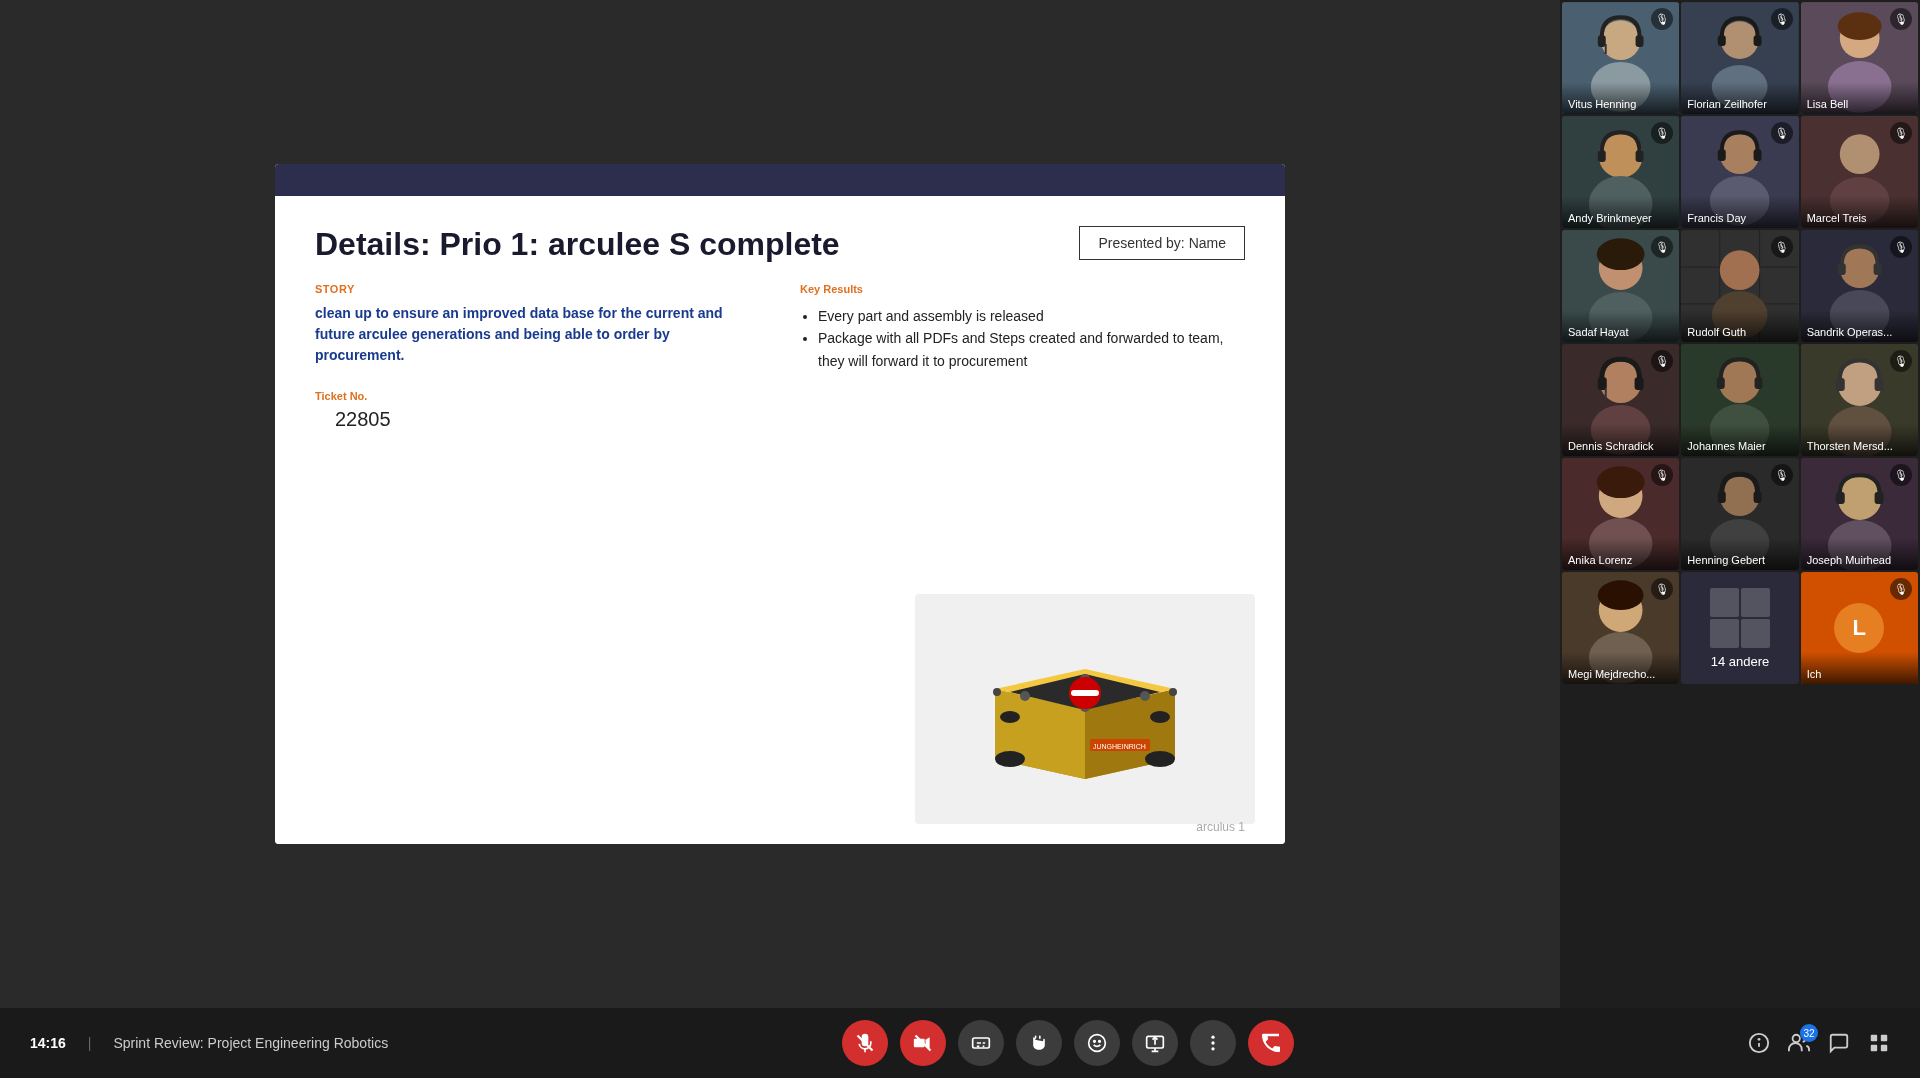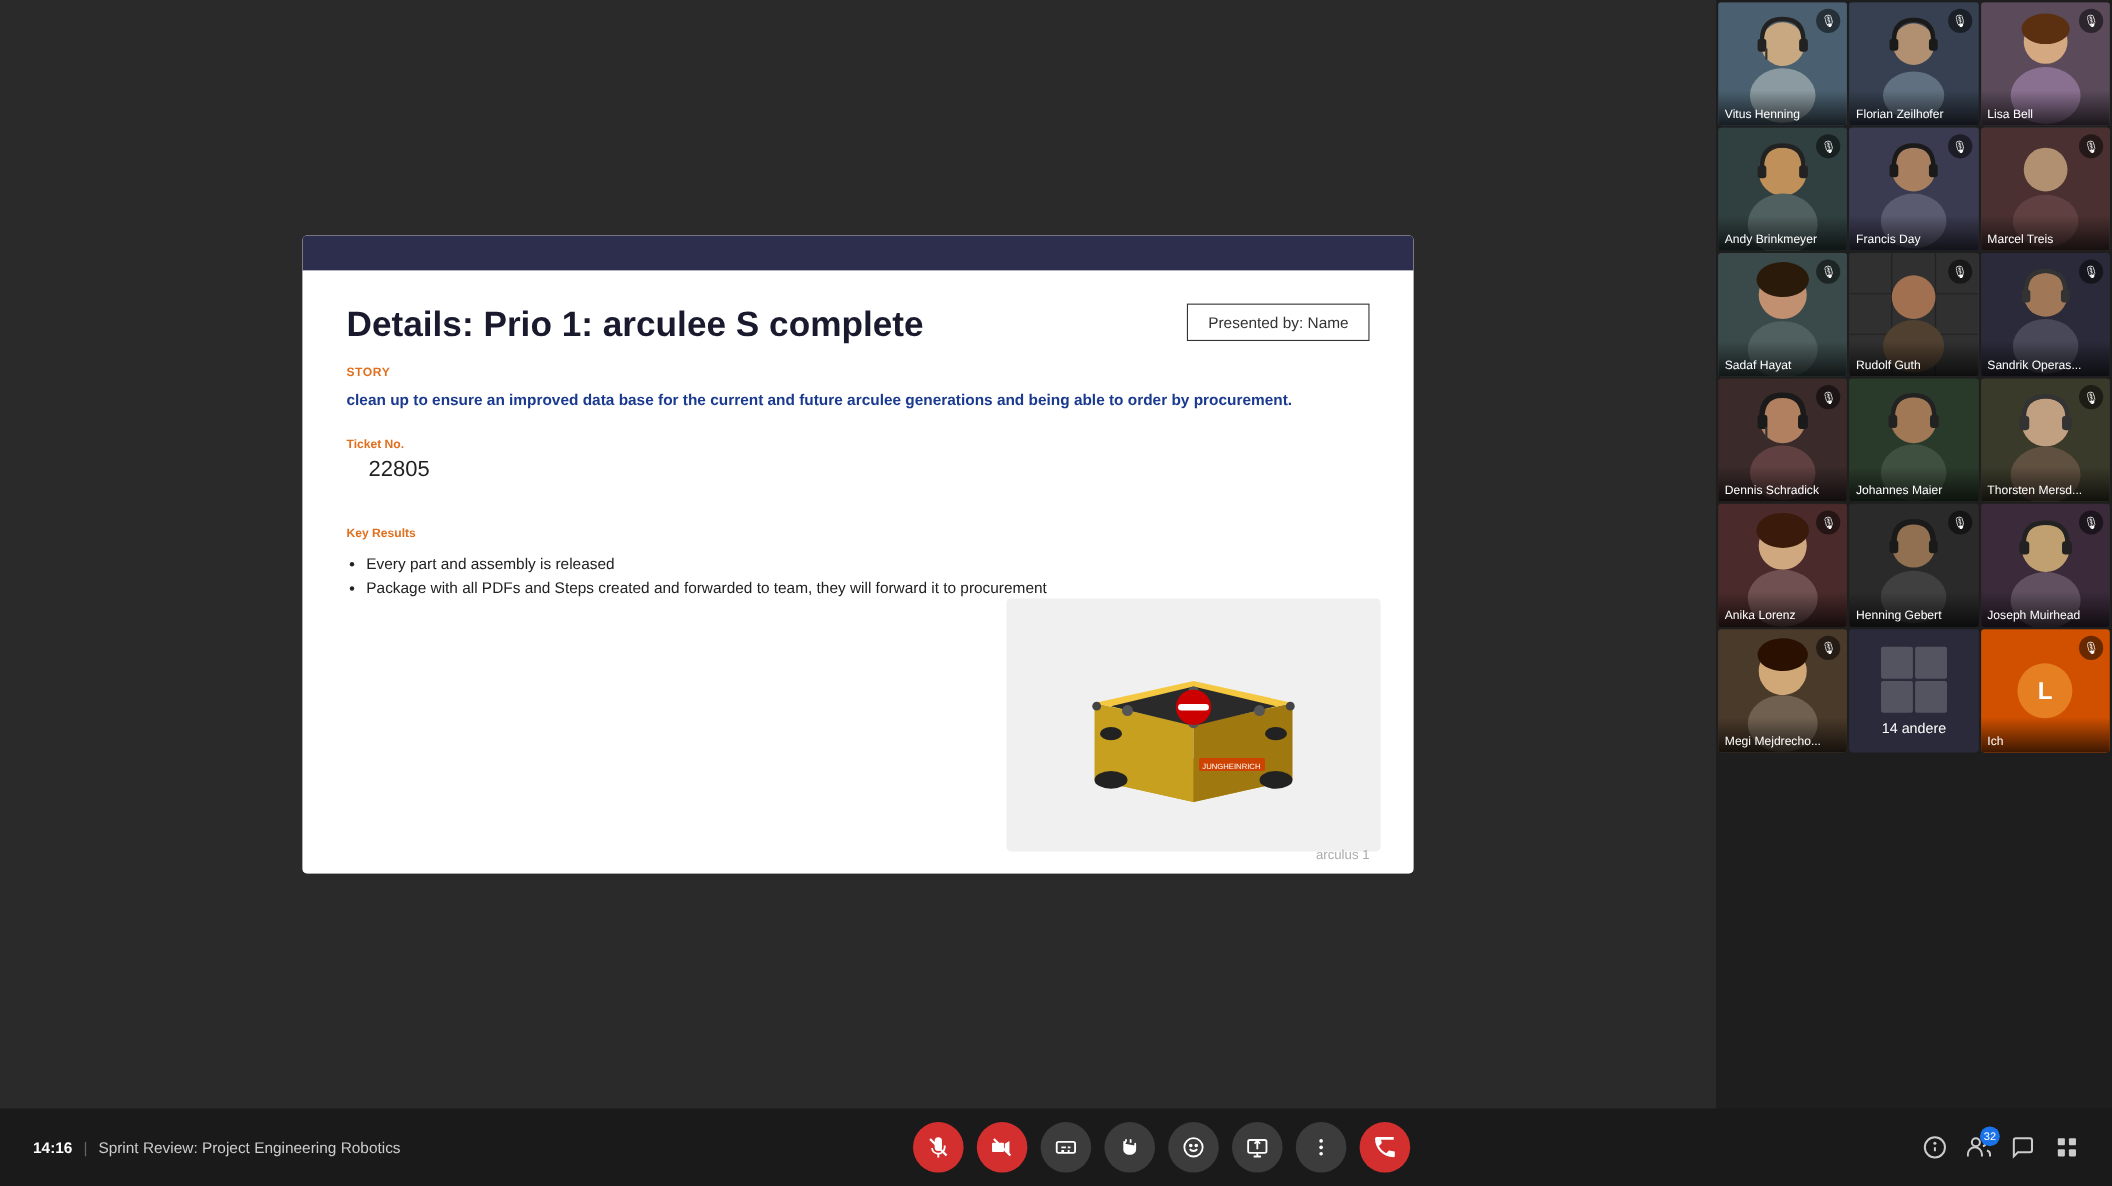--- a/index.html
+++ b/index.html
@@ -27,21 +27,21 @@
       display: flex;
       align-items: center;
       justify-content: center;
       padding: 12px;
     }
 
     .slide-container {
       background: #fff;
       width: 100%;
       max-width: 1010px;
-      height: 580px;
+      height: 680px;
       border-radius: 4px;
       overflow: hidden;
       display: flex;
       flex-direction: column;
     }
 
     .slide-header-bar {
       background: #2d2d4e;
       height: 32px;
       flex-shrink: 0;
@@ -68,21 +68,20 @@
       border: 1.5px solid #333;
       padding: 8px 18px;
       font-size: 14px;
       color: #333;
     }
 
     .slide-columns {
       display: flex;
       gap: 40px;
       margin-top: 10px;
-      flex-direction: column;
     }
 
     .slide-left {
       flex: 1;
     }
 
     .slide-right {
       flex: 1;
     }
 
@@ -238,21 +237,21 @@
       background: #1a1a1a;
       display: flex;
       align-items: center;
       justify-content: space-between;
       padding: 0 30px;
     }
 
     .toolbar-left {
       display: flex;
       align-items: center;
-      gap: 10px;
+      gap: 22px;
       color: #ccc;
       font-size: 14px;
     }
 
     .time-text {
       font-weight: 600;
       color: #fff;
     }
 
     .meeting-name {

